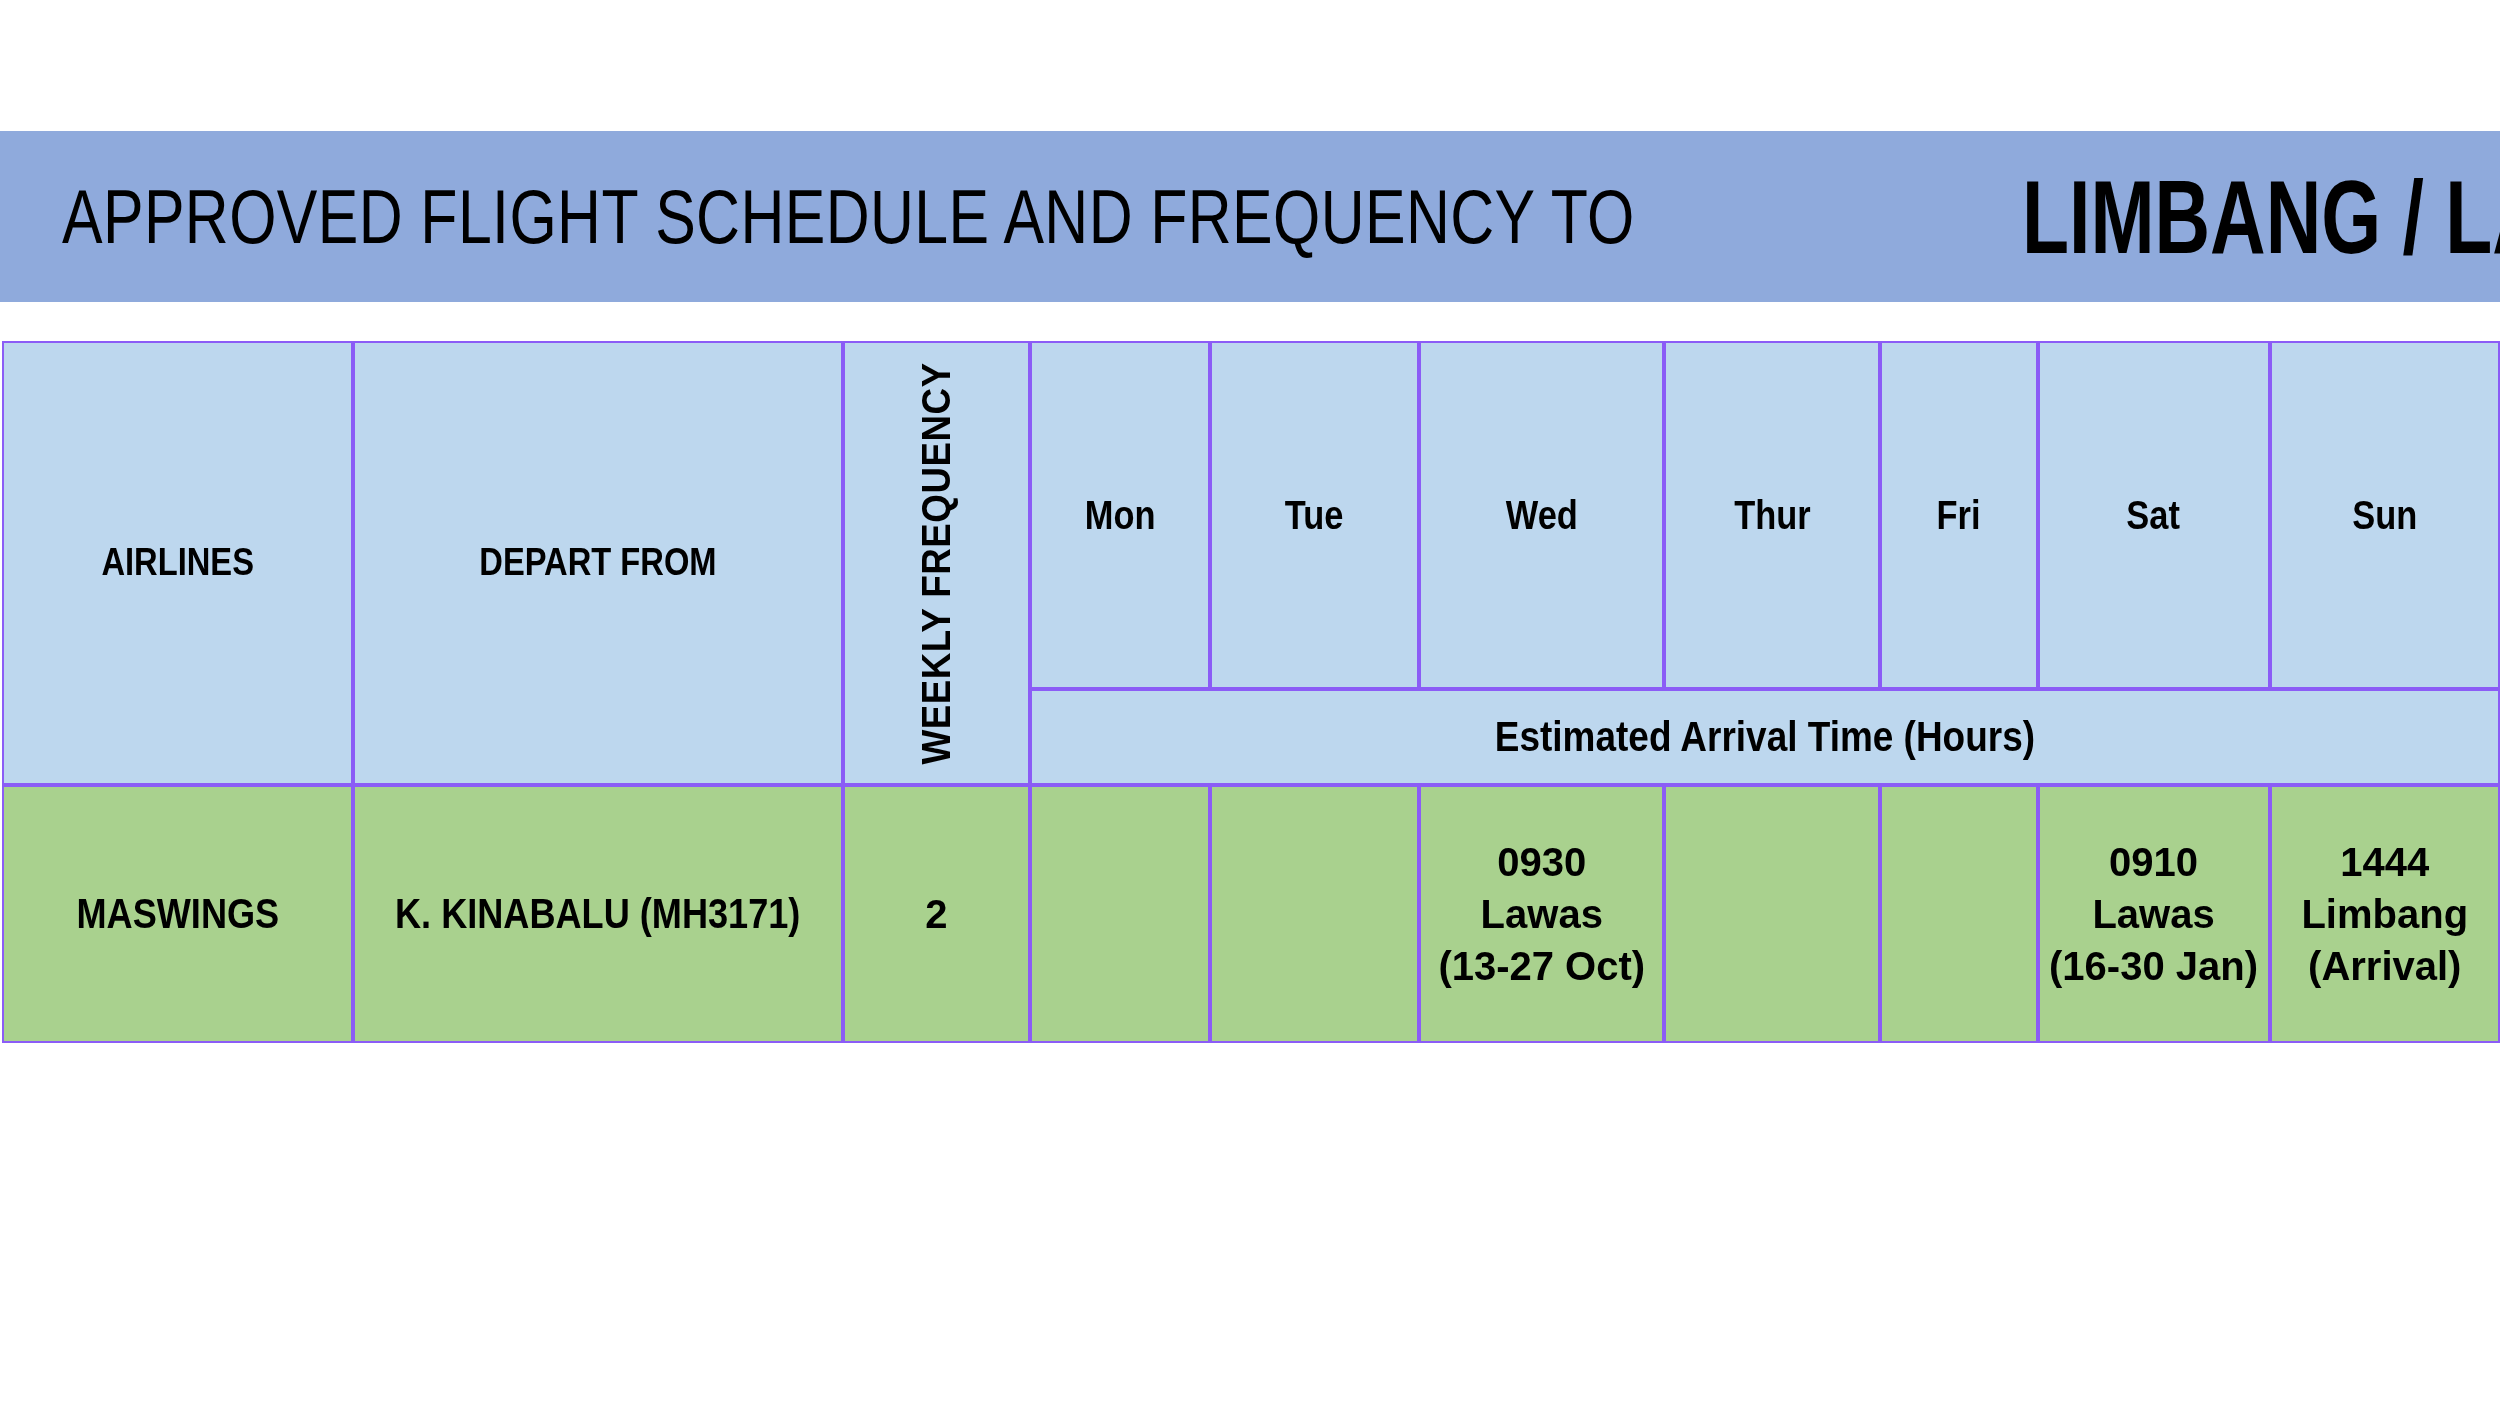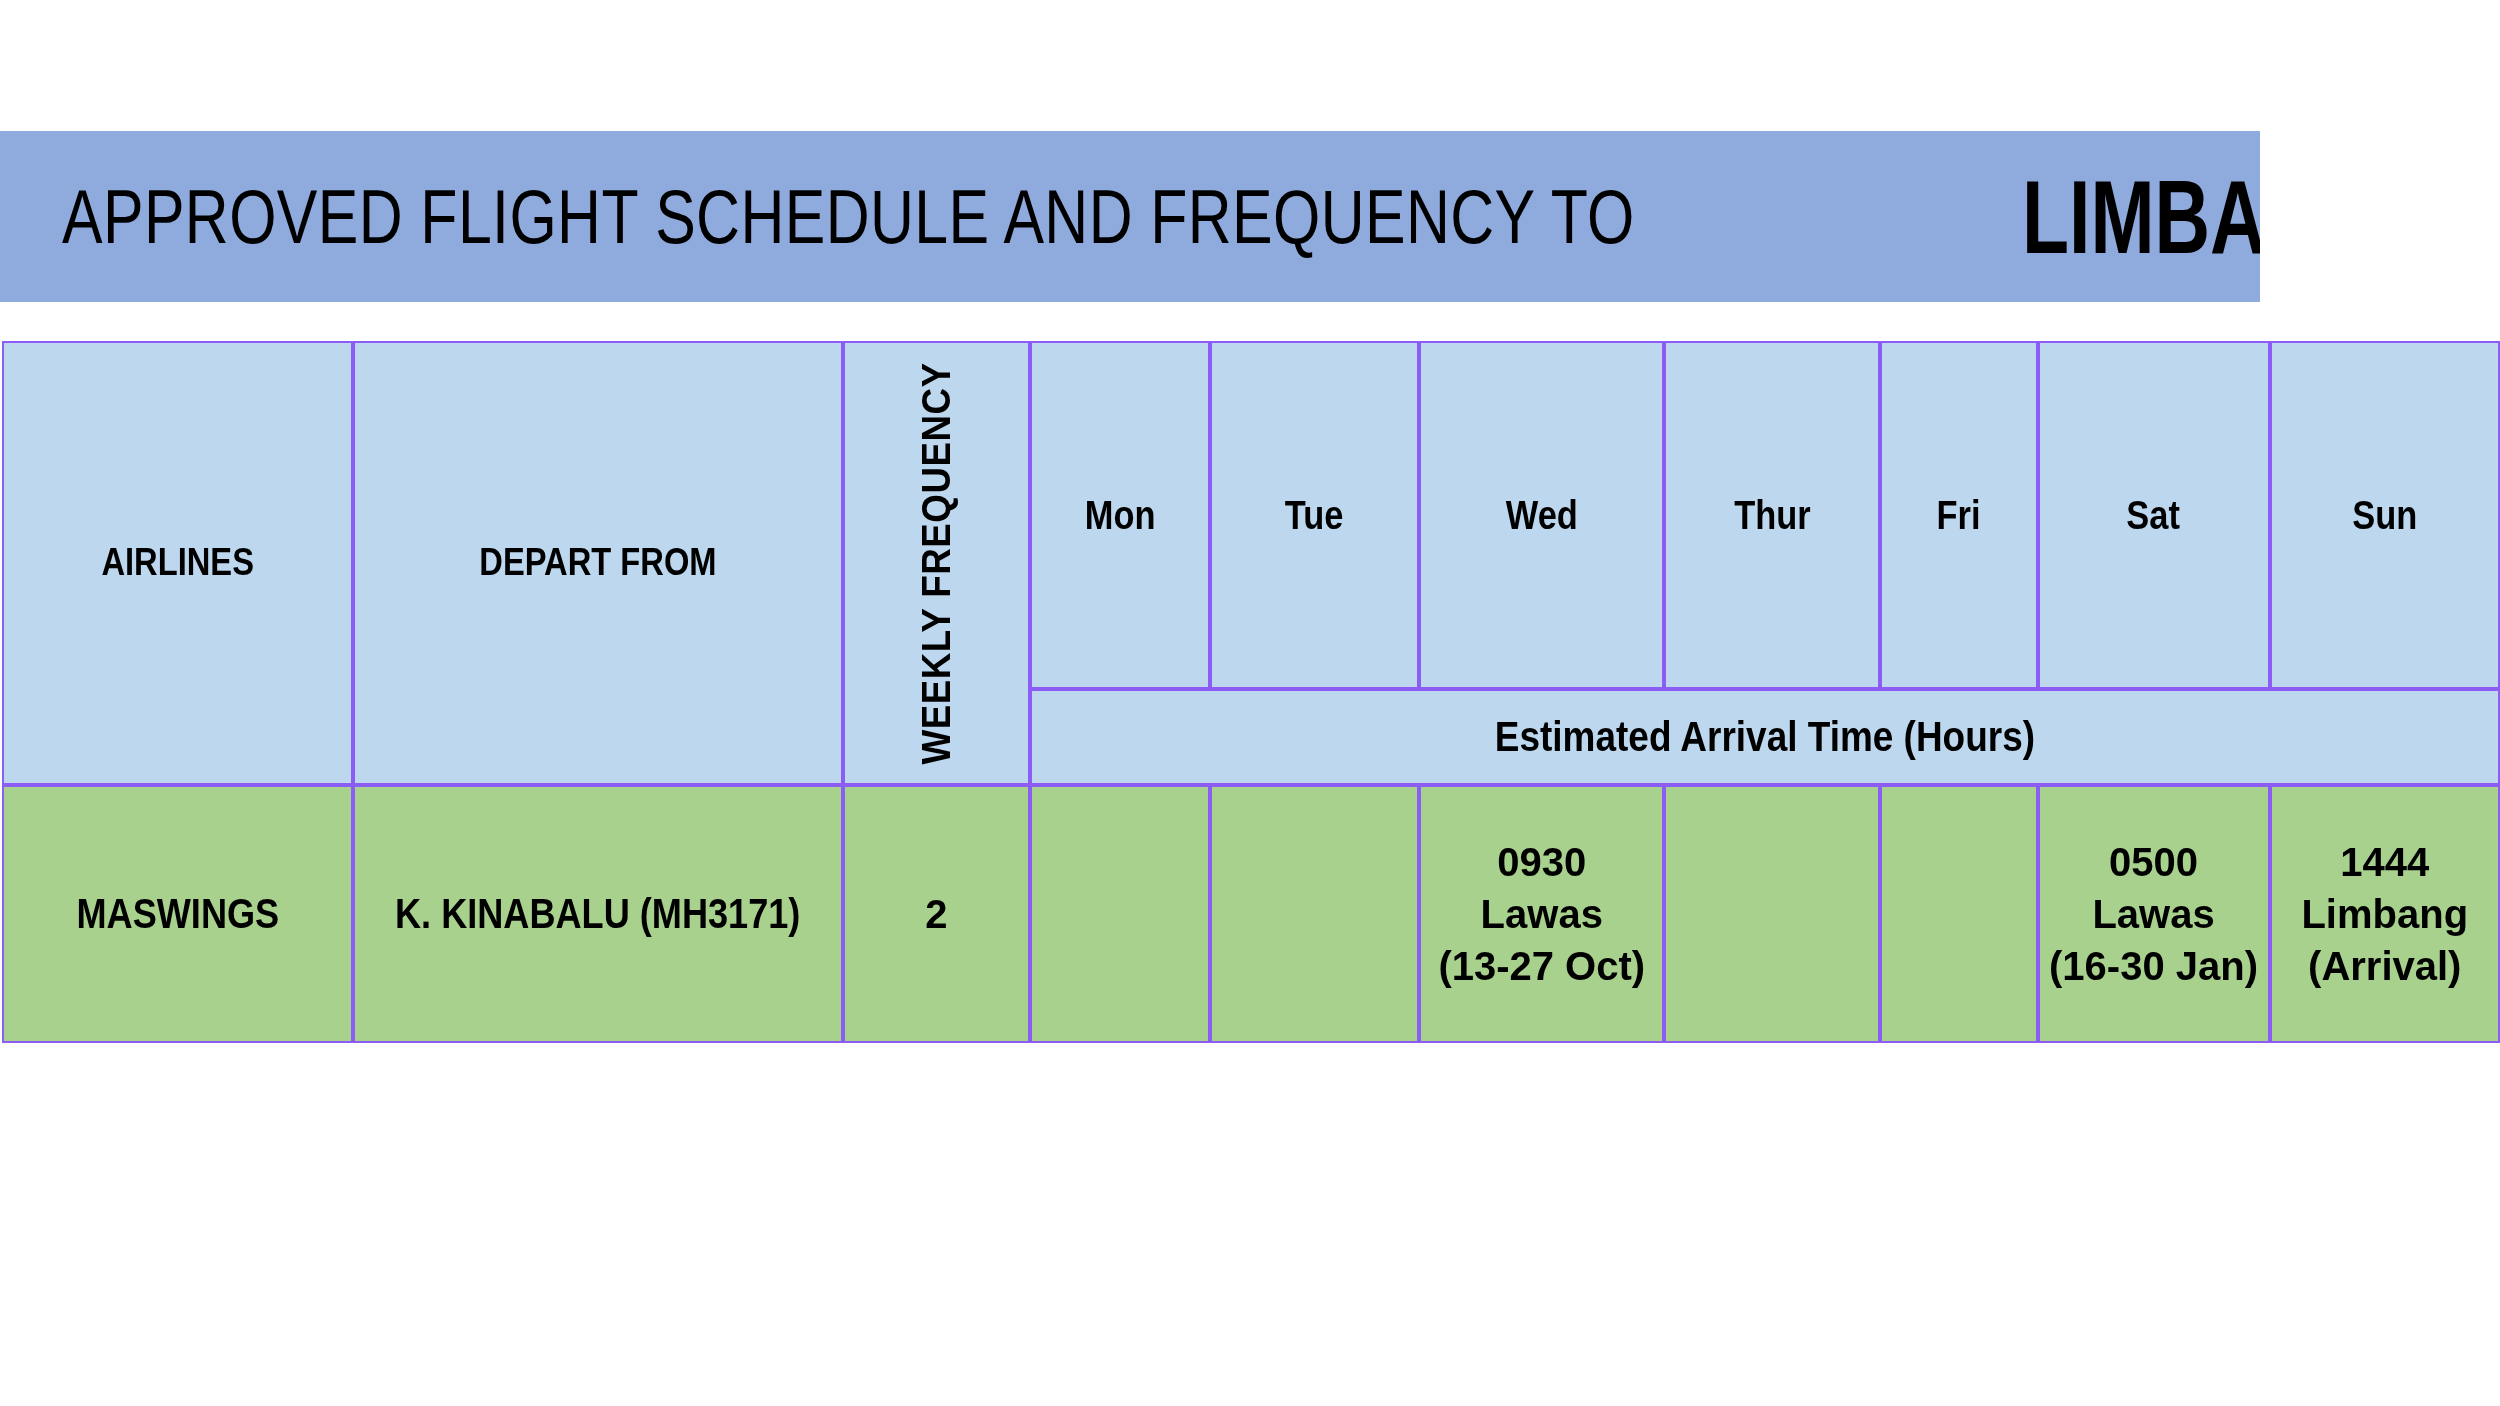--- a/index.html
+++ b/index.html
@@ -20,21 +20,21 @@
     width: 2500px;
     height: 1406px;
     background: #FFFFFF;
   }
 
   
   .title-banner {
     position: absolute;
     left: 0;
     top: 131px;
-    width: 2260px;
+    width: 2500px;
     height: 171px;
     background: #8FAADC;
     display: flex;
     align-items: center;
     box-sizing: border-box;
     padding-left: 62px;
     padding-right: 20px;
     white-space: nowrap;
     overflow: hidden;
   }
@@ -280,21 +280,21 @@
         <td>
           <div class="cell-stack">
             <span class="data-text"></span>
             <span class="data-text"></span>
             <span class="data-text"></span>
           </div>
         </td>
 
         <td>
           <div class="cell-stack">
-            <span class="data-text">0500</span>
+            <span class="data-text">0910</span>
             <span class="data-text">Lawas</span>
             <span class="data-text">(16-30 Jan)</span>
           </div>
         </td>
 
         <td>
           <div class="cell-stack">
             <span class="data-text">1444</span>
             <span class="data-text">Limbang</span>
             <span class="data-text">(Arrival)</span>

